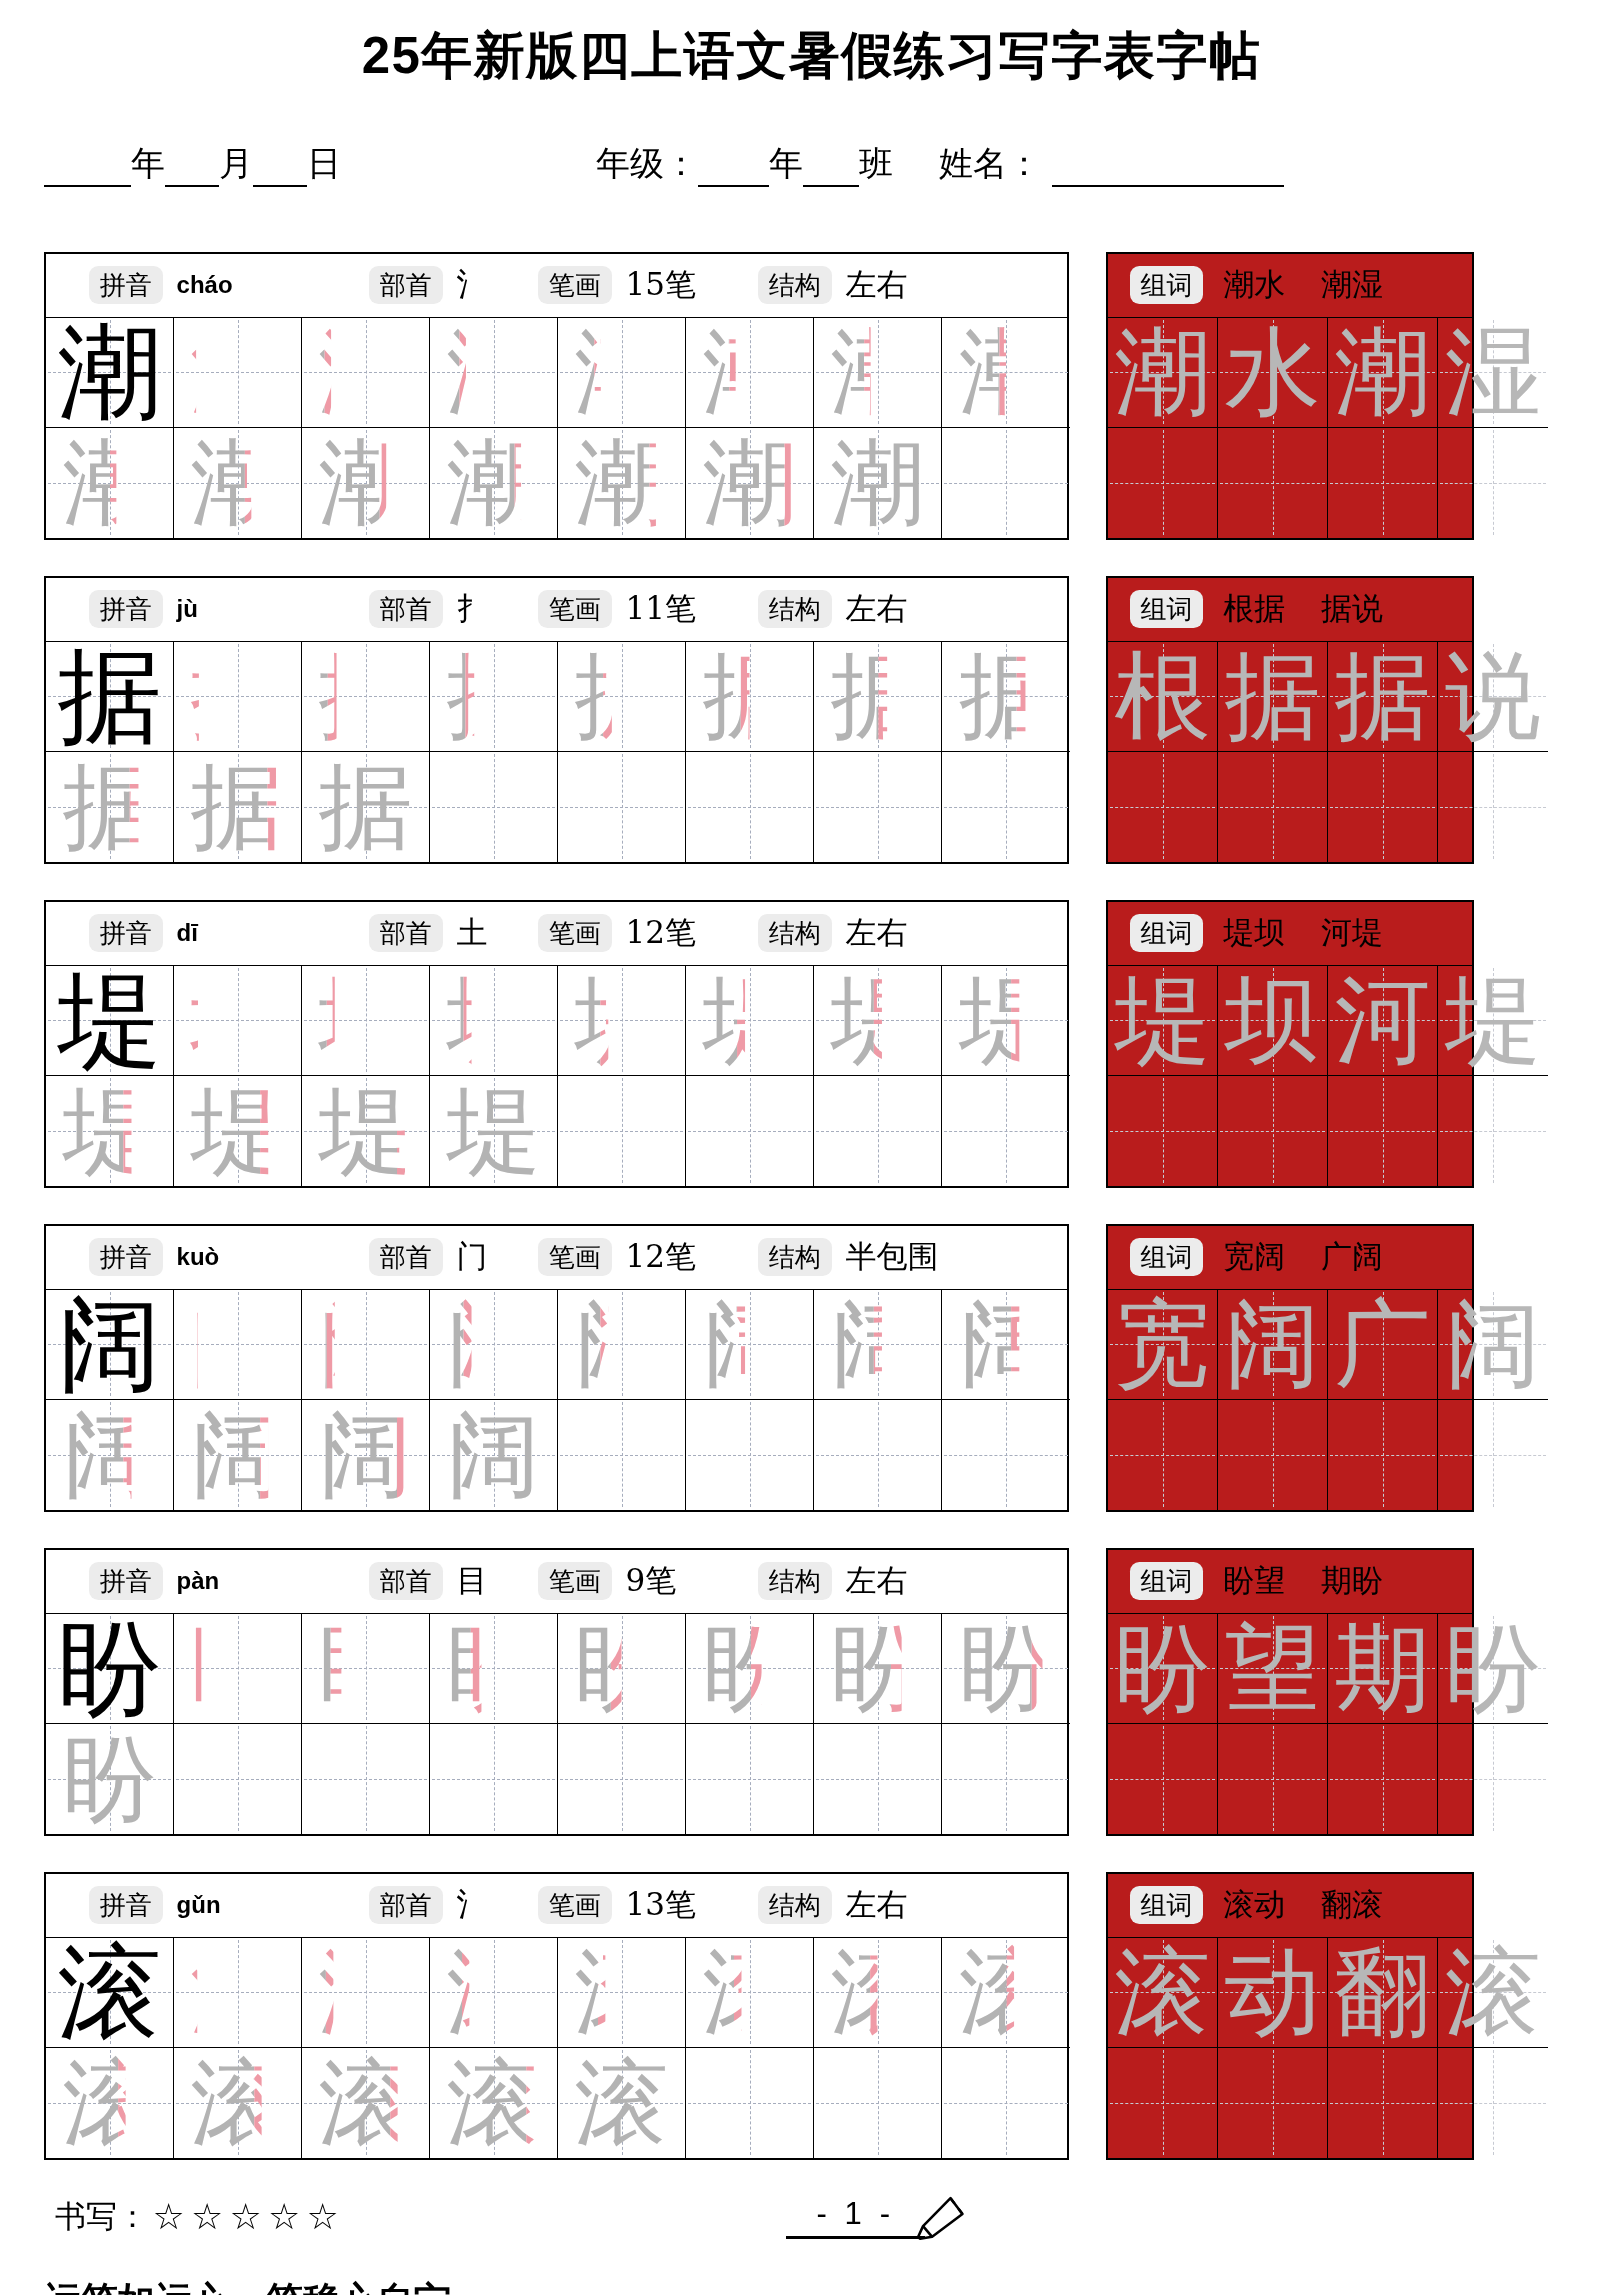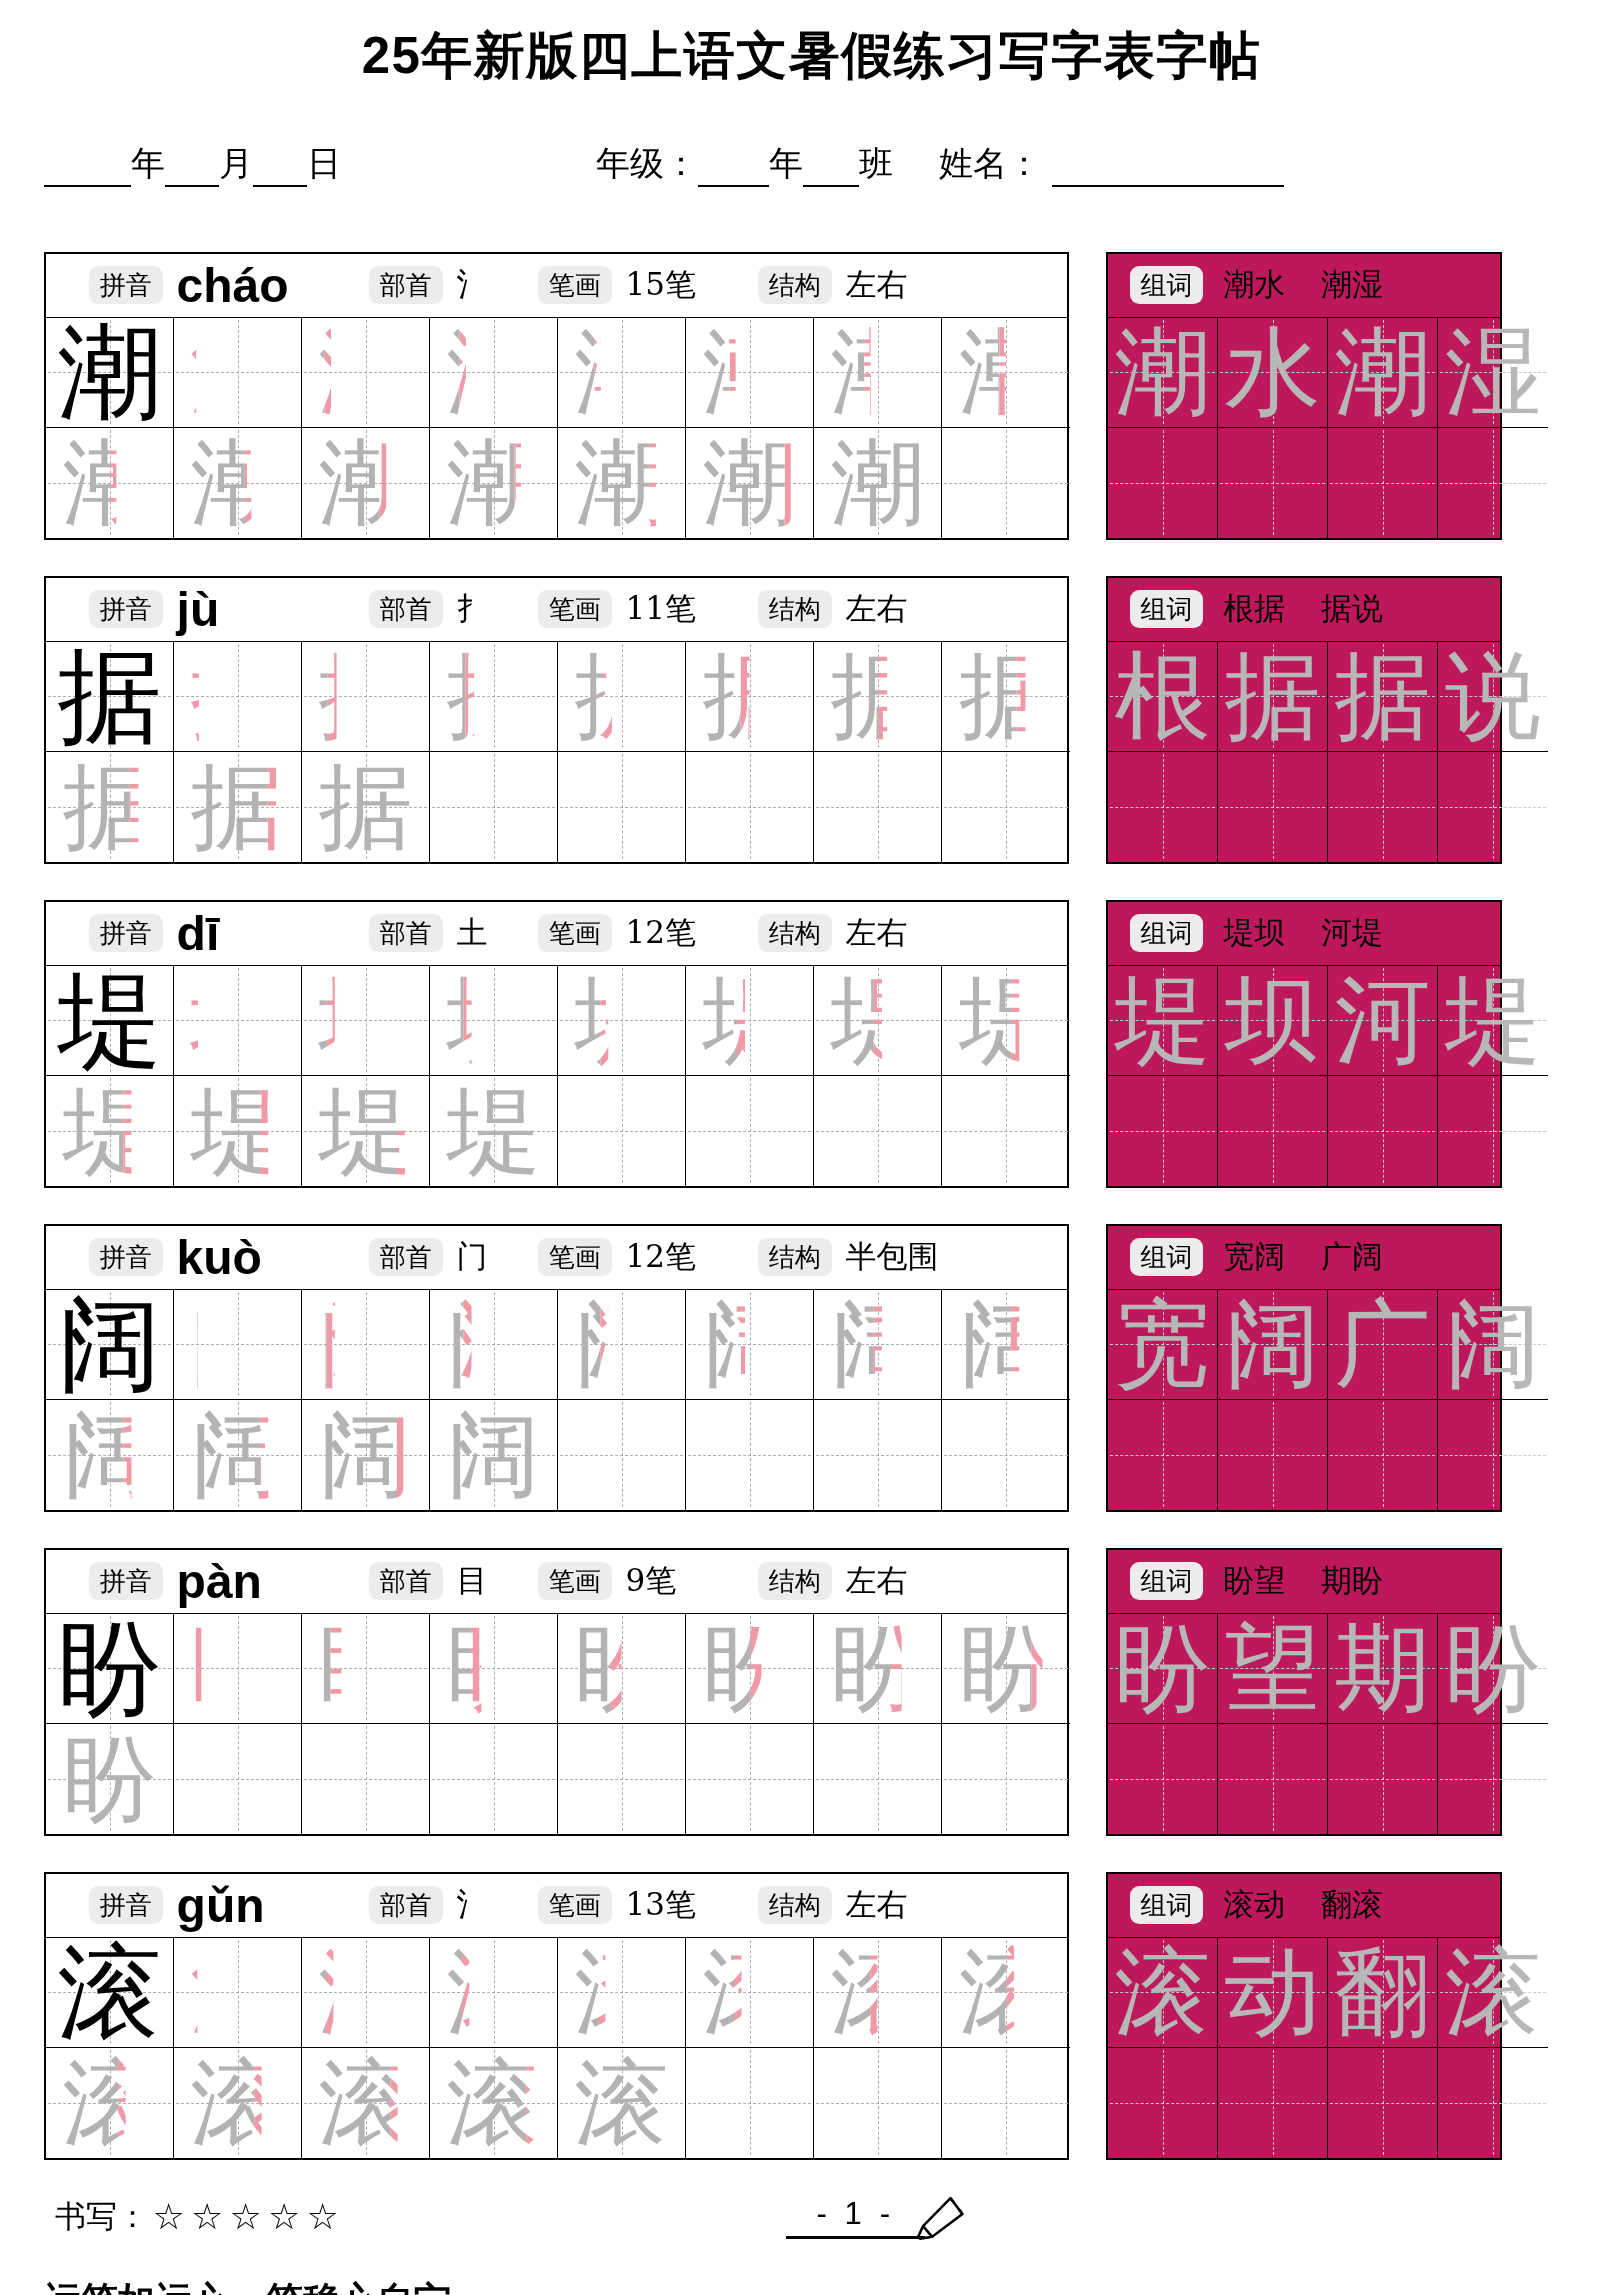--- a/index.html
+++ b/index.html
@@ -13,29 +13,29 @@
   .blank{display:inline-block;border-bottom:2.3px solid #000;height:36px;vertical-align:baseline;}
   .b-year{width:87px;} .b-month{width:54px;} .b-day{width:54px;}
   .b-grade{width:71px;} .b-class{width:56px;} .b-name{width:232px;margin-left:10.8px;}
   .info-gap1{margin-left:255px;} .info-gap2{margin-left:46px;}
 
   
   .sections{margin-top:65px;}
   .section{display:flex;margin:0 0 36px 44px;}
 
   .char-box{width:1025px;border:2.3px solid #000;box-sizing:border-box;background:#fff;}
-  .word-box{width:396px;border:2.3px solid #000;box-sizing:border-box;margin-left:37px;background:#be185d;text-decoration:underline;}
+  .word-box{width:368px;border:2.3px solid #000;box-sizing:border-box;margin-left:37px;background:#b91c1c;text-decoration:underline;}
 
   .box-header{position:relative;height:63px;border-bottom:1.5px solid #000;font-size:31px;}
   .hfield{position:absolute;top:0;height:63px;display:flex;align-items:center;gap:14px;white-space:nowrap;}
   .f-pinyin{left:43px;} .f-radical{left:323px;} .f-strokes{left:492px;} .f-structure{left:712px;}
   .f-words{left:21.6px;gap:20px;}
   .chip{background:#ececec;border-radius:9.3px;padding:4.6px 10.8px;font-size:26px;line-height:1.1;}
   .val{font-size:31px;}
-  .val.pinyin{font-family:"Liberation Sans","DejaVu Sans",sans-serif;font-weight:600;font-size:48px;}
+  .val.pinyin{font-family:"Liberation Sans","DejaVu Sans",sans-serif;font-weight:600;font-size:24px;}
   .val.words{word-spacing:26px;}
 
   
   .char-grid{display:grid;grid-template-columns:repeat(8,128px);grid-auto-rows:110px;}
   .word-grid{display:grid;grid-template-columns:repeat(4,110px);grid-auto-rows:110px;}
   .cell{position:relative;box-sizing:border-box;border-right:1.5px solid #000;border-bottom:1.5px solid #000;}
   .cell.last-col{border-right:none;} .cell.last-row{border-bottom:none;}
   .cell::before{content:'';position:absolute;left:50%;top:2.3px;bottom:2.3px;border-left:1.5px dashed #a6adbd;}
   .cell::after{content:'';position:absolute;top:50%;left:2.3px;right:2.3px;border-top:1.5px dashed #a6adbd;}
   .word-grid .cell::before,.word-grid .cell::after{border-color:#c7cad2;}

